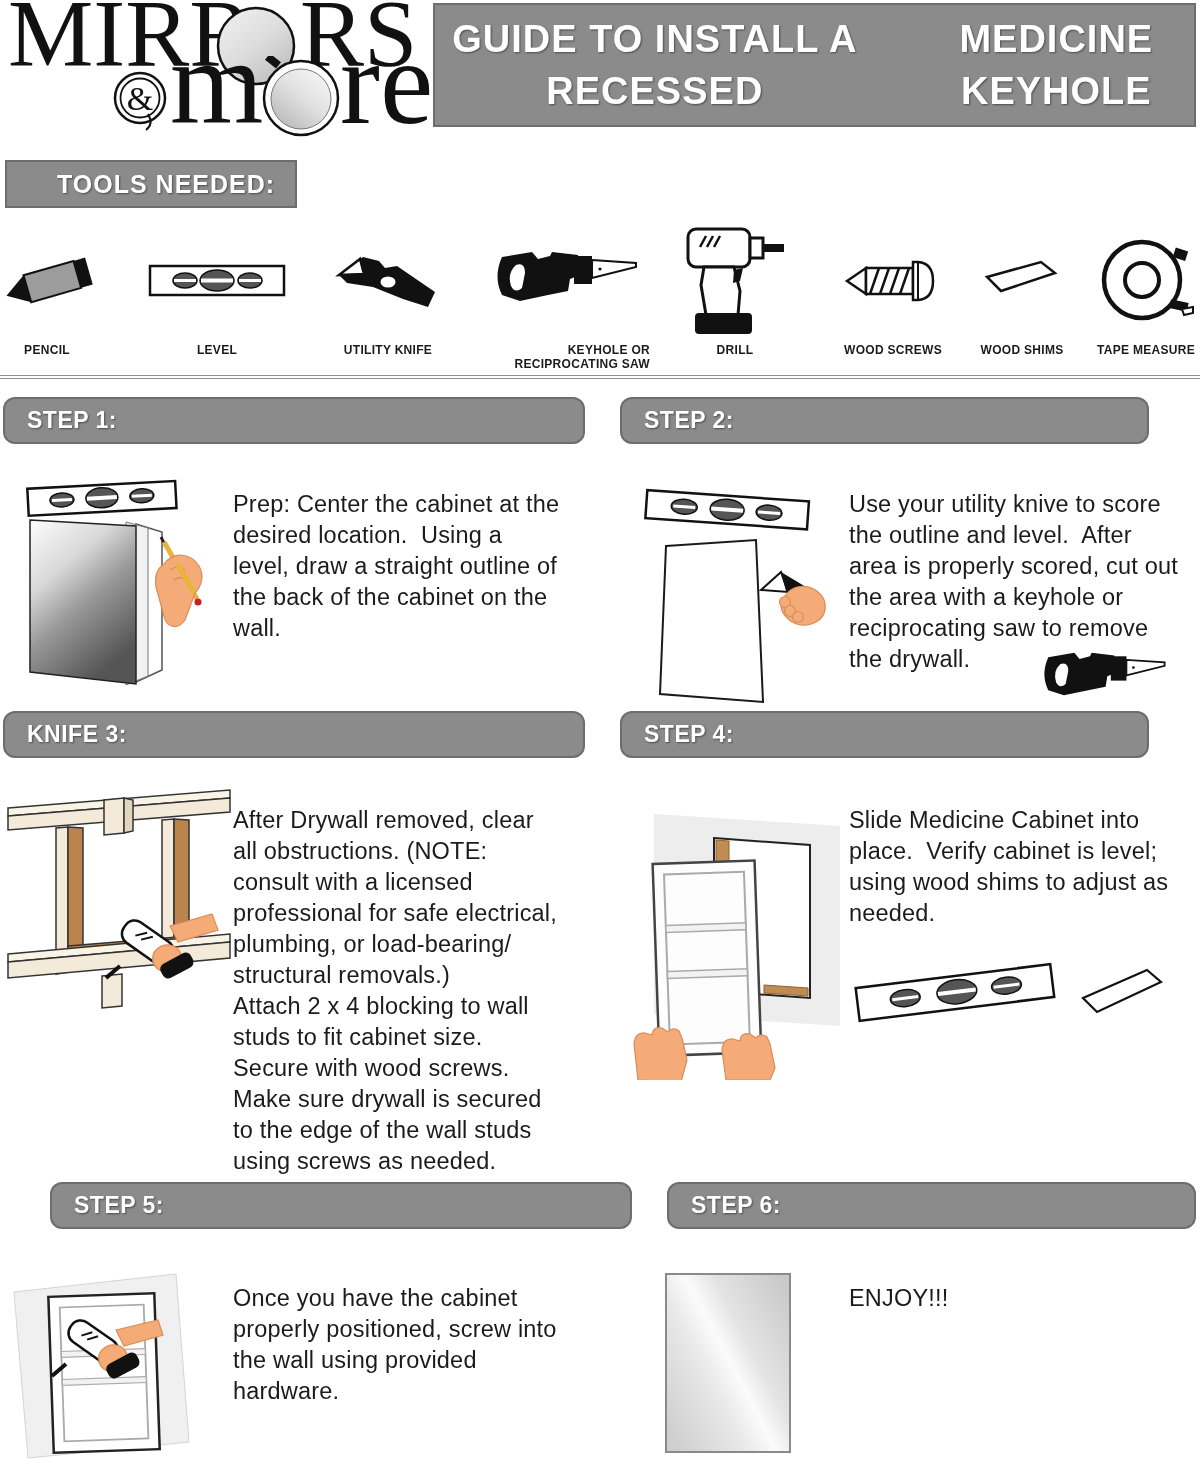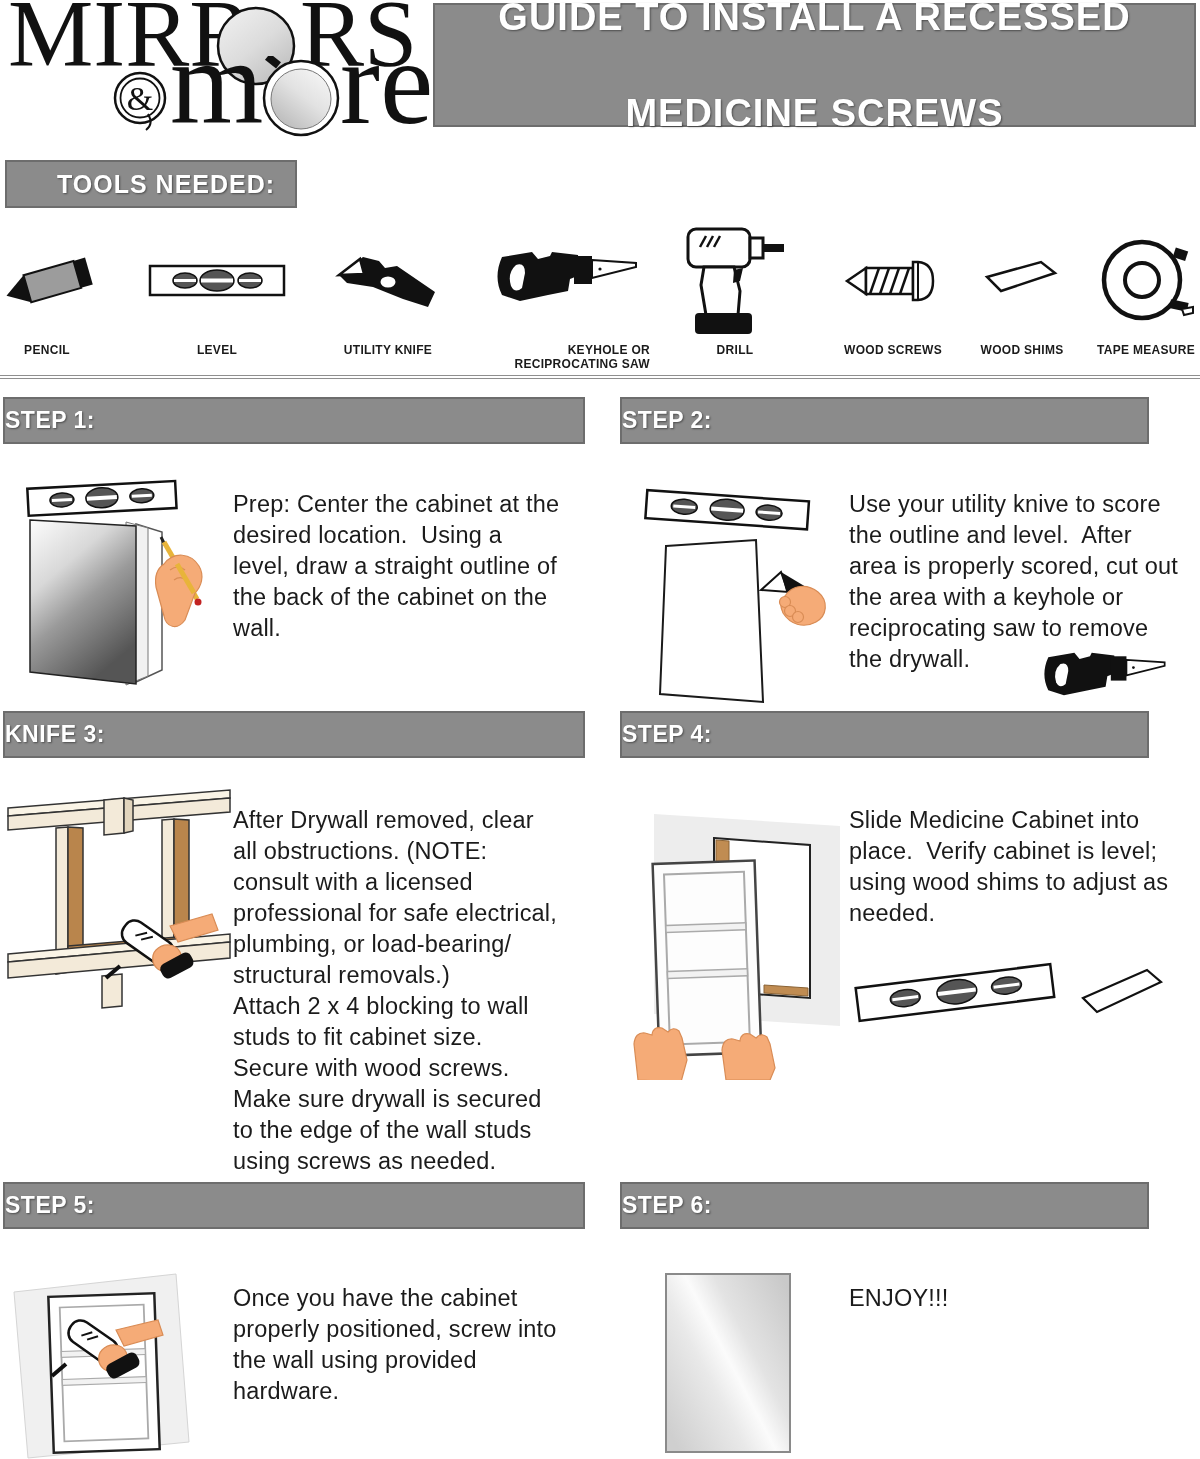--- a/index.html
+++ b/index.html
@@ -18,31 +18,31 @@
   .mirror-top{left:206px;top:5px;}
   .mirror-bottom{left:252px;top:56px;}
   .amp-circle{left:104px;top:70px;}
   
   .banner{
     position:absolute;background:#8b8b8b;border:2px solid #6d6d6d;box-sizing:border-box;
     color:#fff;font-weight:bold;text-shadow:1px 1px 2px rgba(0,0,0,0.45);
   }
   .title-banner{
     left:433px;top:3px;width:763px;height:124px;
-    display:flex;flex-direction:column;align-items:center;justify-content:center;
+    display:flex;flex-direction:row;align-items:center;justify-content:center;
     font-size:38px;line-height:52px;letter-spacing:1px;text-align:center;gap:44px;
   }
   .tools-banner{
     left:5px;top:160px;width:292px;height:48px;
     font-size:25px;line-height:44px;padding-left:50px;letter-spacing:1px;
   }
-  .step-banner{height:47px;font-size:23px;line-height:43px;letter-spacing:0.5px;}
+  .step-banner{height:47px;font-size:23px;line-height:43px;padding-left:22px;letter-spacing:0.5px;border-radius:12px;}
   .sb-left{left:3px;width:582px;}
   .sb-right{left:620px;width:529px;}
-  .row1{top:397px;} .row2{top:711px;} .row3{top:1182px;}
+  .row1{top:397px;} .row2{top:711px;} .row3{top:1182px;margin-left:47px;}
   
   .tool{position:absolute;top:222px;width:170px;}
   .tool-iconbox{height:118px;display:flex;align-items:center;justify-content:center;}
   .tool-label{
     margin-top:3px;text-align:center;font-size:12px;font-weight:bold;line-height:14px;
     letter-spacing:0.3px;white-space:pre-line;color:#1b1b1b;
   }
   .tool-label.left{text-align:right;padding-left:18px;}
   .divider{position:absolute;left:0;top:375px;width:1200px;height:2px;border-top:1px solid #8f8f8f;border-bottom:1px solid #8f8f8f;}
   
@@ -88,21 +88,21 @@
       </defs>
       <rect x="6" y="1" width="14" height="8" fill="#111" transform="rotate(38 13 5)"></rect>
       <circle cx="41" cy="42" r="37" fill="#fff" stroke="#111" stroke-width="2.5"></circle>
       <circle cx="41" cy="43" r="30" fill="url(#baseg)" stroke="#777" stroke-width="1"></circle>
     </svg>
     <span class="logo-re">re</span>
   </div>
 
   <div class="banner title-banner">
     <div>GUIDE TO INSTALL A RECESSED</div>
-    <div>MEDICINE SCREWS</div>
+    <div>MEDICINE KEYHOLE</div>
   </div>
 
   <div class="banner tools-banner">
     <span>TOOLS NEEDED:</span>
   </div>
 
   <div class="tool" style="left:-38px">
     <div class="tool-iconbox">
       <svg width="96" height="64" viewBox="0 0 96 64">
         <g transform="rotate(-16 48 32)">

